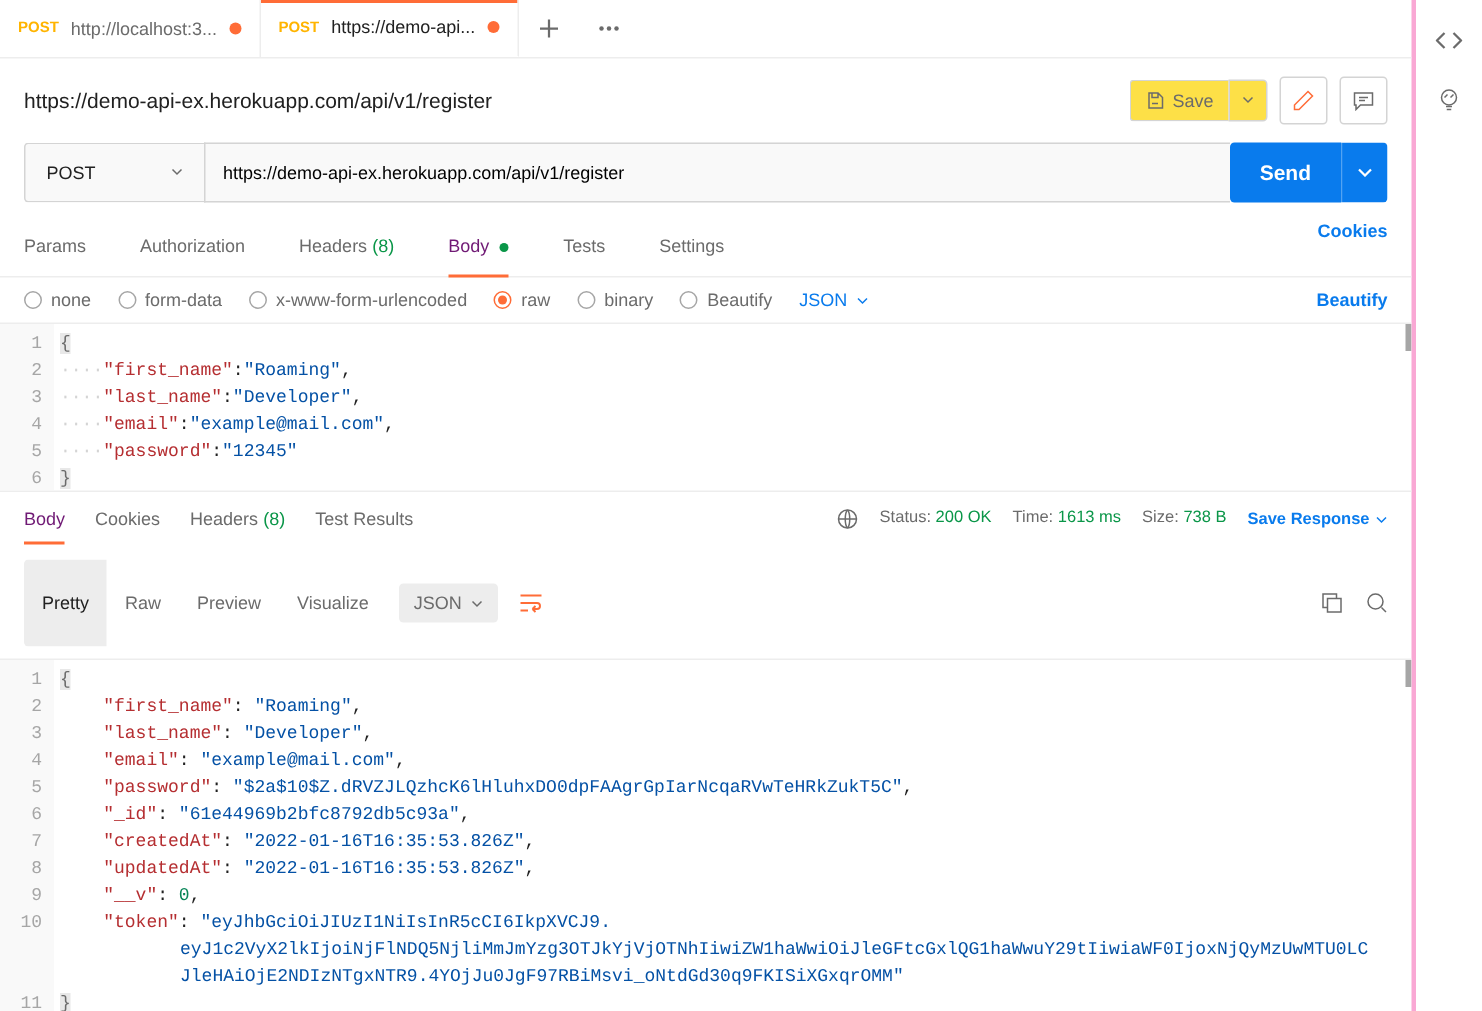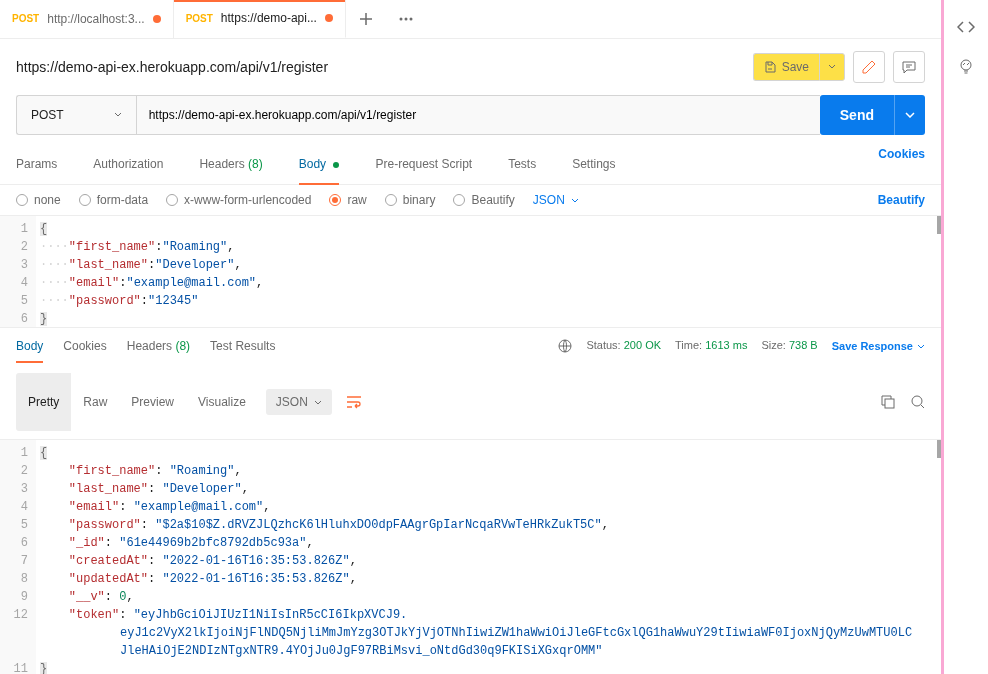--- a/index.html
+++ b/index.html
@@ -37,21 +37,21 @@
 .url-row { display: flex; padding: 0 16px 12px 16px; gap: 0; }
 .method-select { display: flex; align-items: center; gap: 50px; padding: 0 14px; border: 1px solid #d4d4d4; border-right: none; border-radius: 3px 0 0 3px; background: #f9f9f9; cursor: pointer; font-size: 12px; height: 40px; }
 .url-input { flex: 1; border: 1px solid #d4d4d4; border-right: none; padding: 0 12px; height: 40px; font-size: 12px; background: #f9f9f9; }
 .send-btn-group { display: flex; }
 .send-btn { background: #097bed; color: #fff; border: none; padding: 0 20px; height: 40px; font-size: 14px; font-weight: 600; cursor: pointer; border-radius: 3px 0 0 3px; }
 .send-dropdown { background: #097bed; color: #fff; border: none; border-left: 1px solid rgba(255,255,255,0.3); padding: 0 10px; height: 40px; cursor: pointer; border-radius: 0 3px 3px 0; display: flex; align-items: center; }
 
 
 .sub-tabs { display: flex; padding: 0 16px; gap: 36px; border-bottom: 1px solid #ededed; height: 40px; }
 .sub-tab { cursor: pointer; color: #6b6b6b; font-size: 12px; padding: 10px 0; position: relative; }
-.sub-tab.active { color: #0369a1; }
+.sub-tab.active { color: #701a75; }
 .sub-tab.active::after { content: ''; position: absolute; bottom: -1px; left: 0; right: 0; height: 2px; background: #ff6c37; }
 .sub-tab .badge { color: #0a9648; }
 .sub-tab .dot { display: inline-block; width: 6px; height: 6px; border-radius: 50%; background: #0a9648; margin-left: 4px; vertical-align: middle; }
 .sub-tabs .link { margin-left: auto; color: #097bed; cursor: pointer; font-size: 12px; font-weight: 600; }
 
 
 .body-types { display: flex; align-items: center; padding: 8px 16px; gap: 18px; }
 .radio-item { display: flex; align-items: center; gap: 6px; cursor: pointer; color: #6b6b6b; font-size: 12px; }
 .radio-circle { width: 12px; height: 12px; border-radius: 50%; border: 1px solid #a6a6a6; display: inline-flex; align-items: center; justify-content: center; }
 .radio-circle.checked { border-color: #ff6c37; }
@@ -179,21 +179,20 @@
   <span class="sub-tab">Params</span>
   <span class="sub-tab">Authorization</span>
   <span class="sub-tab">
     <span>Headers</span>
     <span class="badge">(8)</span>
   </span>
   <span class="sub-tab active">
     <span>Body</span>
     <span class="dot"></span>
   </span>
-  <span class="sub-tab">Pre-request Script</span>
   <span class="sub-tab">Tests</span>
   <span class="sub-tab">Settings</span>
   <span class="link">Cookies</span>
 </div>
 
 <div class="body-types">
   <label class="radio-item">
           <span class="radio-circle"></span>
           <span>none</span>
         </label>
@@ -309,21 +308,21 @@
   <div class="gutter" id="resp-gutter">
           <div class="gutter-line">1</div>
           <div class="gutter-line">2</div>
           <div class="gutter-line">3</div>
           <div class="gutter-line">4</div>
           <div class="gutter-line">5</div>
           <div class="gutter-line">6</div>
           <div class="gutter-line">7</div>
           <div class="gutter-line">8</div>
           <div class="gutter-line">9</div>
-          <div class="gutter-line">12</div>
+          <div class="gutter-line">10</div>
           <div class="gutter-line"></div>
           <div class="gutter-line"></div>
           <div class="gutter-line">11</div>
         </div>
   <div class="code-content" id="resp-content">
     <div class="marker-right"></div>
   <div class="code-line"><span class="bracket">{</span></div>
           <div class="code-line">    <span class="key">"first_name"</span><span class="colon">: </span><span class="string">"Roaming"</span><span class="colon">,</span></div>
           <div class="code-line">    <span class="key">"last_name"</span><span class="colon">: </span><span class="string">"Developer"</span><span class="colon">,</span></div>
           <div class="code-line">    <span class="key">"email"</span><span class="colon">: </span><span class="string">"example@mail.com"</span><span class="colon">,</span></div>

